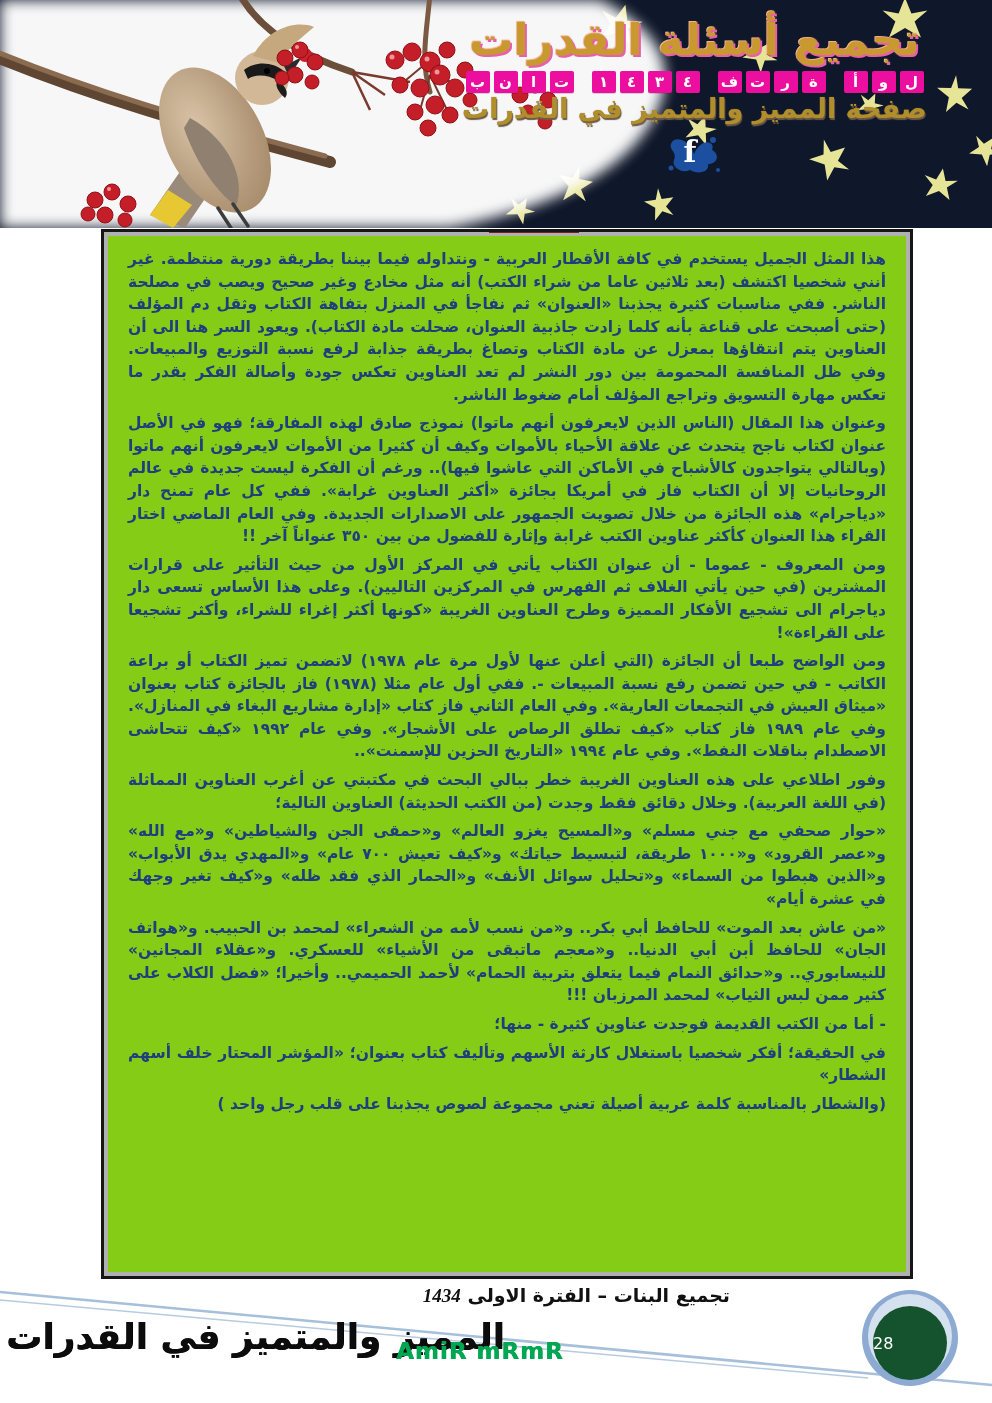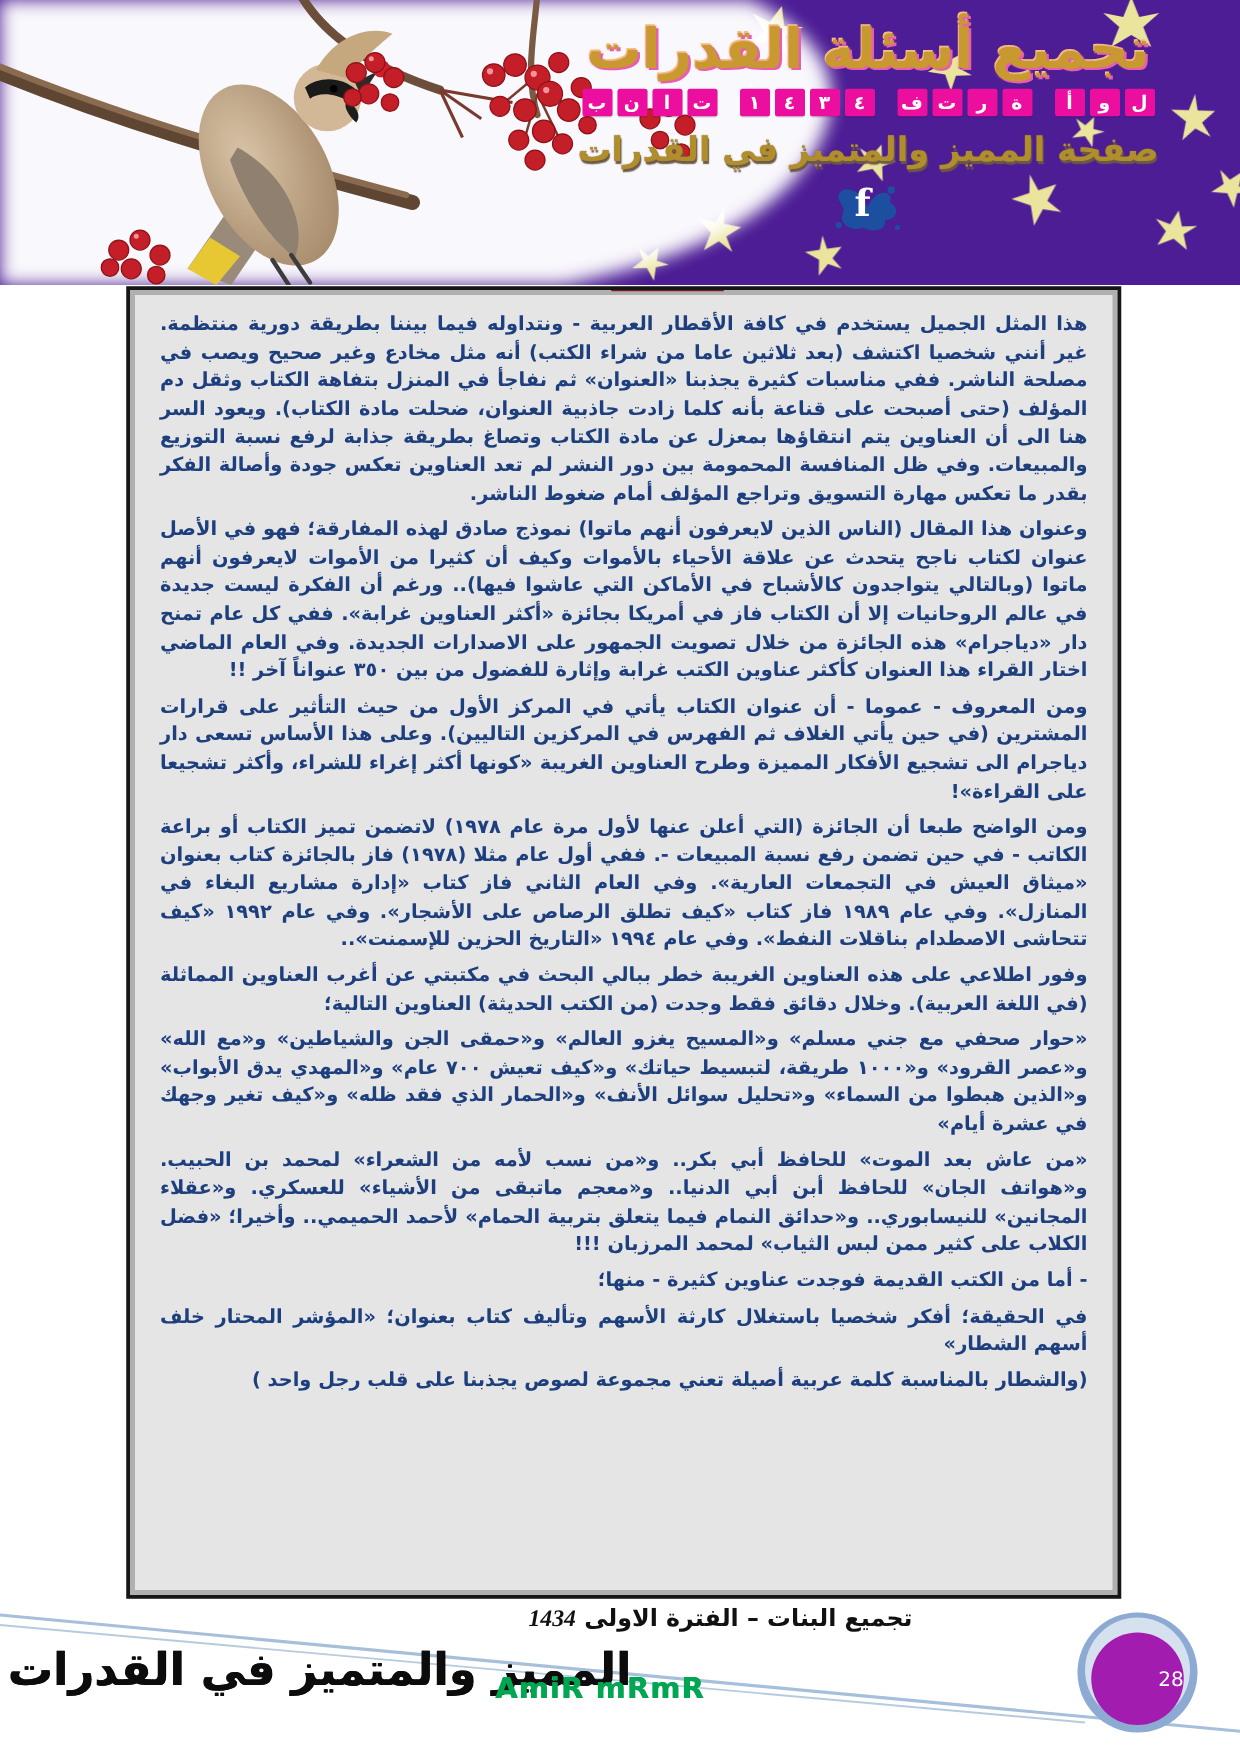--- a/index.html
+++ b/index.html
@@ -5,64 +5,65 @@
   html,body { margin:0; padding:0; background:#ffffff; }
   .canvas {
     position:relative; width:992px; height:1403px; margin:0 auto;
     background:#ffffff; overflow:hidden;
     font-family:"DejaVu Sans", sans-serif;
   }
 
   
   .banner {
     position:absolute; left:0; top:0; width:992px; height:228px;
-    background:#4c1d95; overflow:hidden;
+    background:#0f172a; overflow:hidden;
   }
   .banner-art { position:absolute; left:0; top:0; }
   .banner-right {
     position:absolute; right:10px; top:0; width:575px; height:228px;
     text-align:center;
   }
   .banner-title {
     margin-top:14px; font-size:44px; font-weight:bold; direction:rtl;
     color:#c8992e;
     text-shadow:0 0 2px #e85fae, 2px 2px 0 #e85fae, -1px -1px 0 #f3cf6e;
     letter-spacing:1px; white-space:nowrap;
   }
   .tiles { margin-top:6px; direction:rtl; display:flex; flex-direction:row-reverse; justify-content:center; gap:4px; }
   .tile {
     width:24px; height:22px; background:#ec0f9f; color:#ffffff;
     font-weight:bold; font-size:15px; line-height:22px; text-align:center;
     border-radius:2px; box-shadow:0 1px 0 rgba(0,0,0,0.15);
   }
   .tile:empty { background:transparent; box-shadow:none; width:10px; }
   .banner-subtitle {
-    margin-top:12px; font-size:27px; font-weight:bold; direction:rtl;
+    font-size:27px; font-weight:bold; direction:rtl;
     color:#b08e2c; text-shadow:1px 2px 1px #6d5a46, 0 0 1px #8a6d2f;
     white-space:nowrap;
   }
   .fbrow { margin-top:6px; display:flex; align-items:center; justify-content:center; gap:10px; }
   .fb-splash { position:relative; width:58px; height:48px; display:inline-block; }
   .fb-splash .f-glyph {
     position:absolute; left:18px; top:4px; color:#ffffff; font-size:30px;
     font-weight:bold; font-family:"DejaVu Serif", serif;
   }
   .mmqdrat {
     font-size:36px; font-weight:bold; letter-spacing:8px;
     color:#f6a9b2; -webkit-text-stroke:2px #3a3a3a;
     text-shadow:1px 1px 0 #555;
     font-family:"DejaVu Serif", serif;
   }
 
   
   .page {
     position:absolute; left:101px; top:229px; width:790px; height:1044px;
-    background:#e5e5e5; border:3px solid #161616;
+    background:#84cc16; border:3px solid #161616;
     box-shadow: inset 0 0 0 4px #b0b0b0;
     overflow:hidden;
+    padding-left:16px;
   }
   .red-mark { position:absolute; left:385px; top:-3px; width:90px; height:4px; background:#7a1f1f; }
   .content {
     position:absolute; left:14px; right:14px; top:10px; bottom:8px;
     padding:6px 10px; direction:rtl; text-align:justify;
     color:#1e3f7e; font-weight:bold; font-size:15.5px; line-height:22.6px;
     overflow:hidden;
   }
   .content p { margin:0 0 6px 0; }
 
@@ -82,21 +83,21 @@
   .signature {
     position:absolute; left:396px; top:60px; z-index:2;
     color:#00a651; font-size:23px; font-weight:bold; letter-spacing:1px;
     text-shadow:0.5px 0 0 #00a651;
   }
   .page-badge { position:absolute; left:862px; top:12px; width:96px; height:96px; z-index:3; }
   .badge-ring { position:absolute; left:0; top:0; width:96px; height:96px; border-radius:50%; background:#8caad2; }
   .badge-crescent { position:absolute; left:6px; top:4px; width:84px; height:84px; border-radius:50%; background:#d6e1f0; }
   .badge-inner {
     position:absolute; left:11px; top:16px; width:74px; height:74px; border-radius:50%;
-    background:#a21caf; display:flex; align-items:center; justify-content:flex-end;
+    background:#14532d; display:flex; align-items:center; justify-content:flex-start;
     color:#ffffff; font-size:16px;
   }
 </style>
 </head>
 <body>
 
 <div class="canvas">
 
   <header class="banner">
     <svg class="banner-art" width="992" height="228" viewBox="0 0 992 228">

